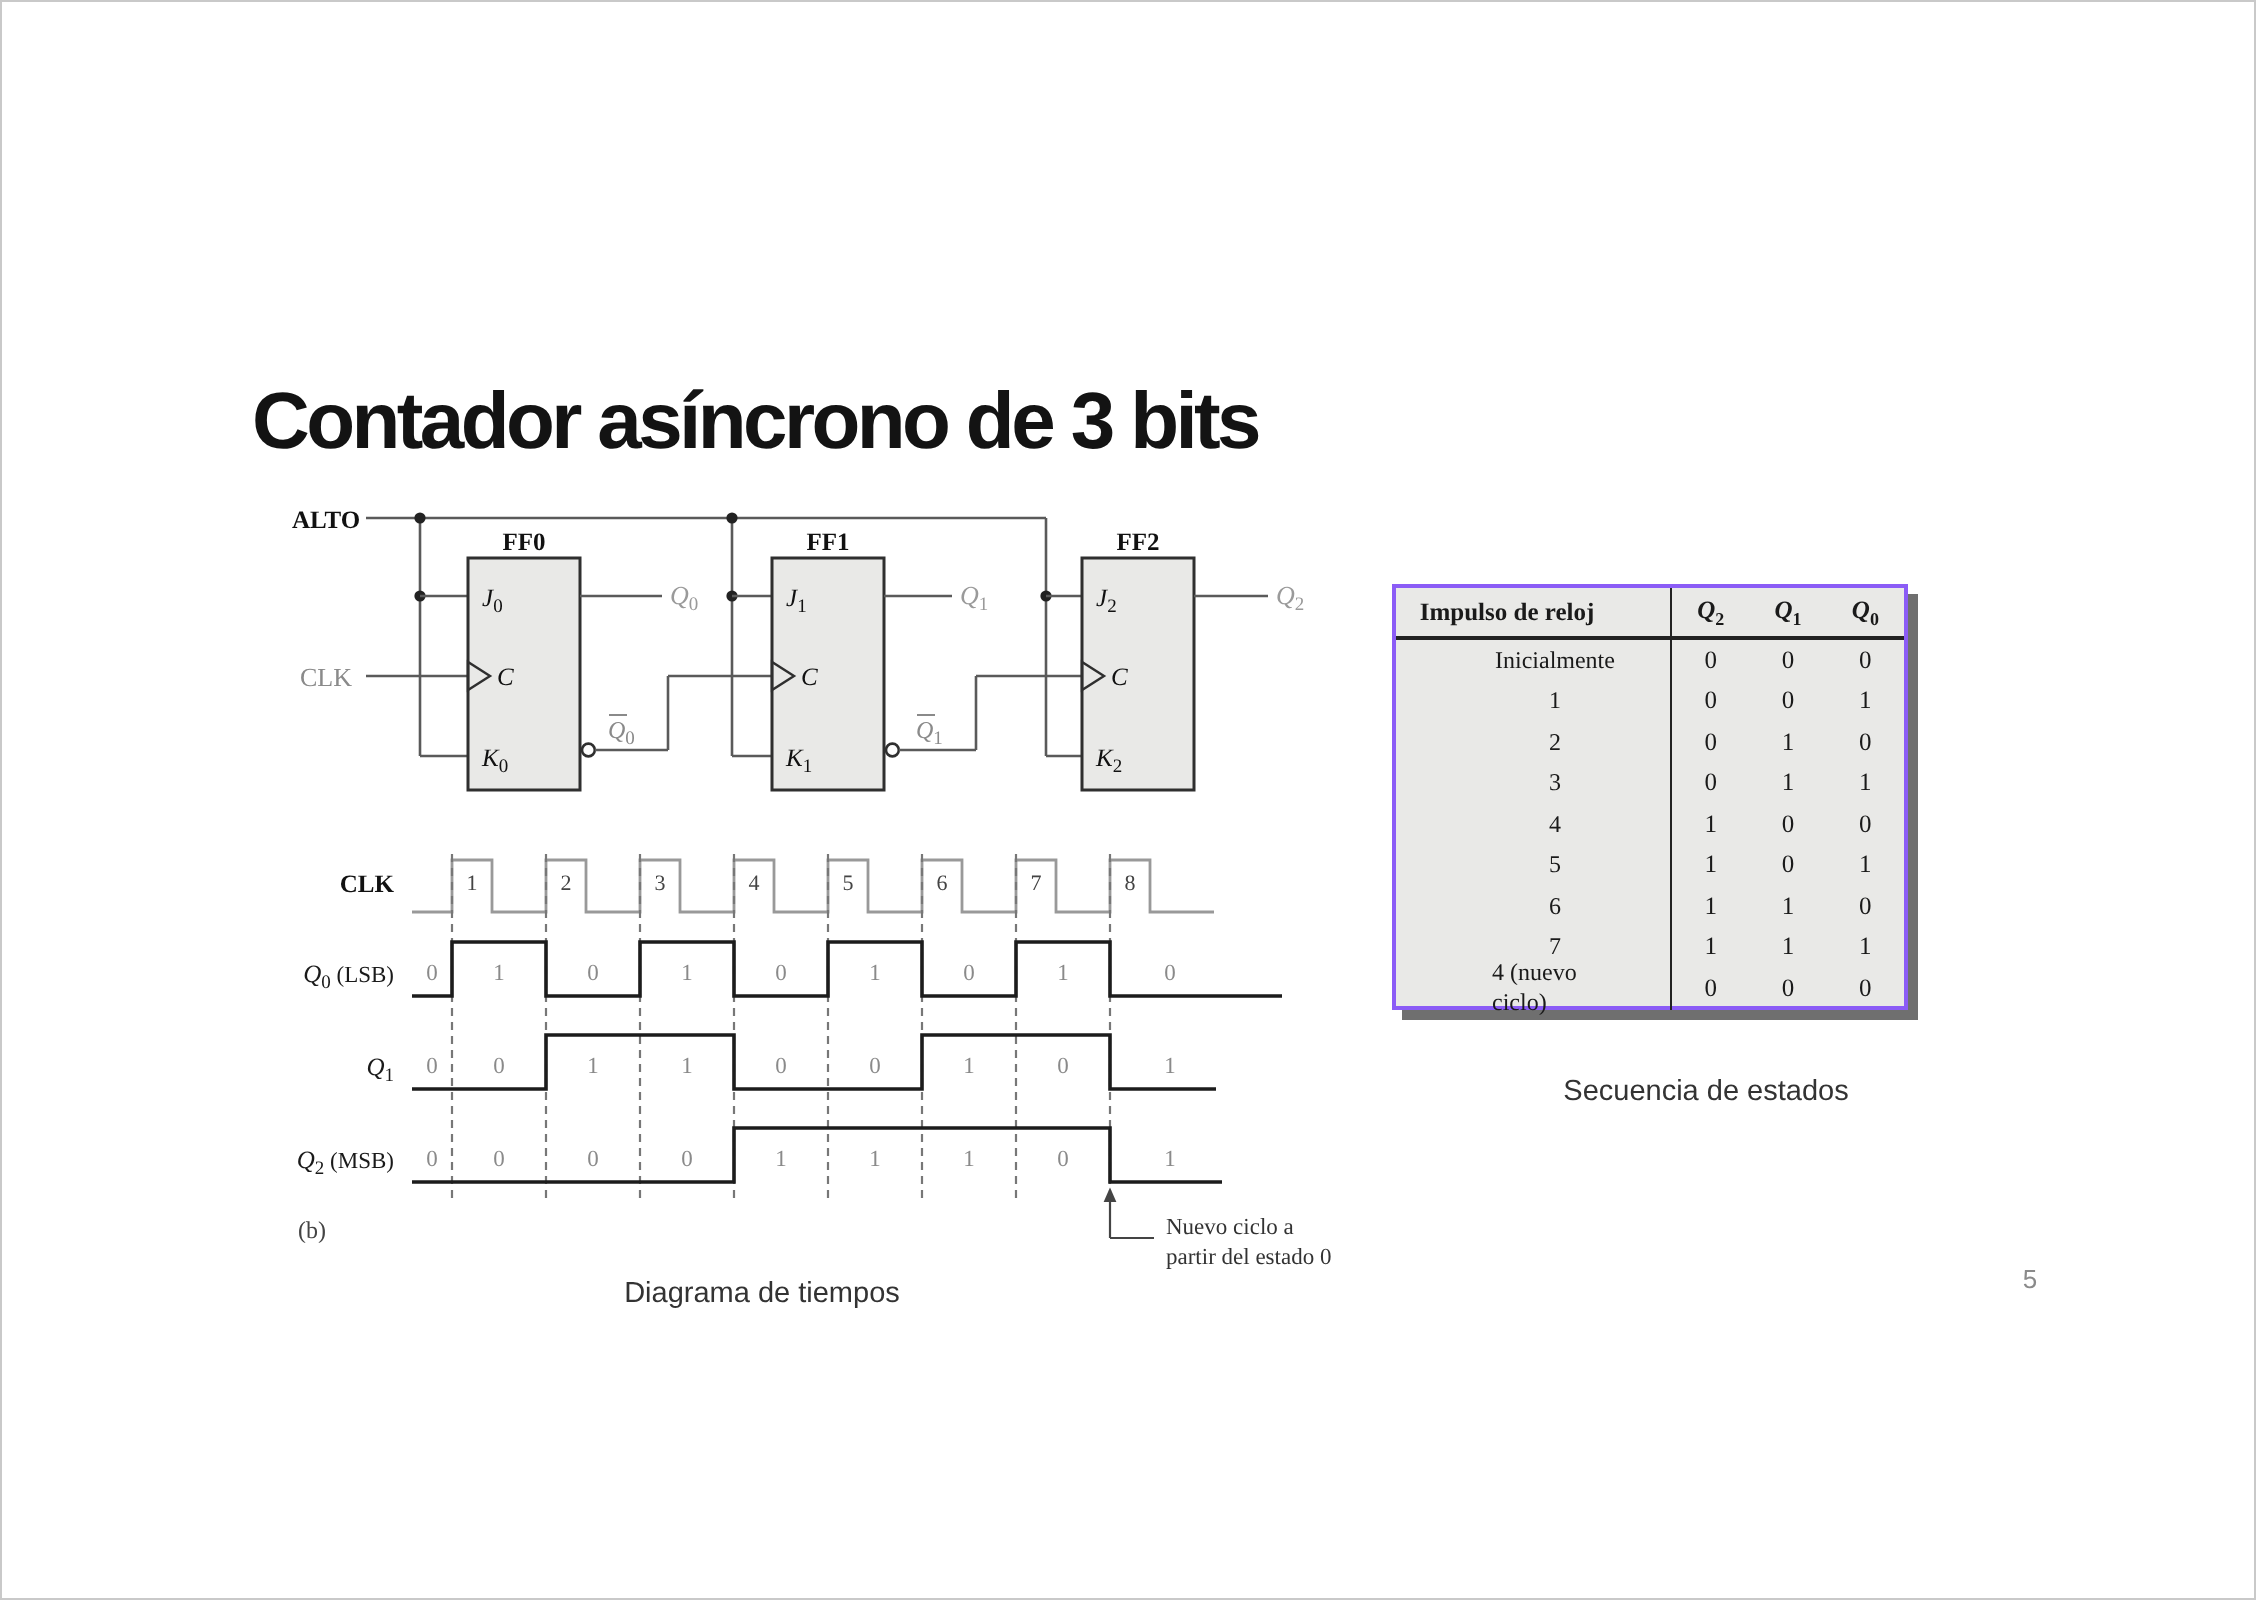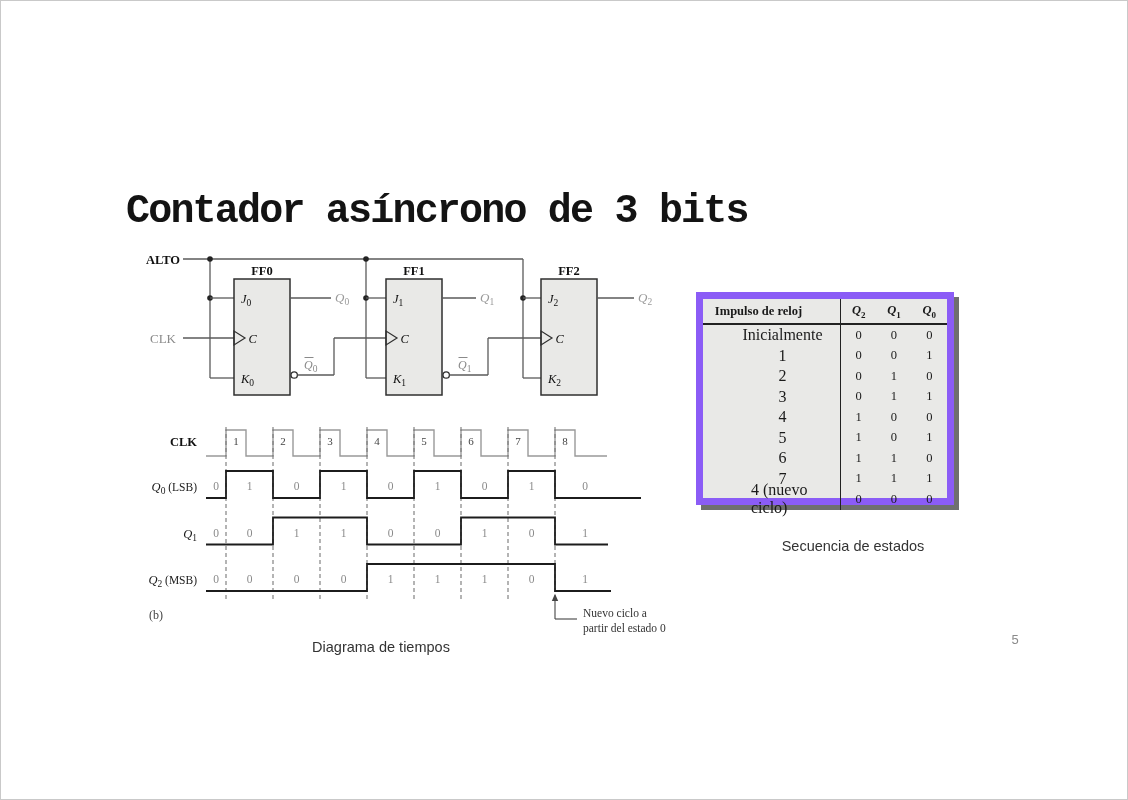--- a/index.html
+++ b/index.html
@@ -1,20 +1,20 @@
 <!DOCTYPE html>
 <html><head>
 <meta charset="utf-8">
 <style>
   html,body{margin:0;padding:0;background:#fff;}
   .slide{position:relative;width:1128px;height:800px;background:#ffffff;
          border:1px solid #c9c9c9;box-sizing:border-box;overflow:hidden;
          font-family:"Liberation Sans",sans-serif;}
   .title{position:absolute;left:125px;top:188px;margin:0;
-         font-family:Liberation Mono, monospace;
+         font-family:Liberation Sans, sans-serif;
          font-size:40px;font-weight:700;letter-spacing:-1.8px;color:#131313;}
   .caption{position:absolute;font-size:14.5px;color:#333;text-align:center;margin-top:10px;}
   .cap-timing{left:260px;top:628px;width:240px;}
   .cap-table{left:742px;top:527px;width:220px;}
   .pagenum{position:absolute;left:1000px;top:631px;width:28px;text-align:center;
            font-size:13px;color:#8a8a8a;}
   svg{position:absolute;overflow:visible;}
 
   
   .wire{stroke:#5a5a5a;stroke-width:1.3;fill:none;}
@@ -30,32 +30,32 @@
   .dash{stroke:#777;stroke-width:1.1;stroke-dasharray:4 3;fill:none;}
   .pnum{font-family:"Liberation Serif",serif;font-size:11px;fill:#444;text-anchor:middle;}
   .val{font-family:"Liberation Serif",serif;font-size:11.5px;fill:#8a8a8a;text-anchor:middle;}
   .rlab{font-family:"Liberation Serif",serif;font-style:italic;font-size:12.5px;fill:#1a1a1a;text-anchor:end;}
   .ann{font-family:"Liberation Serif",serif;font-size:11.5px;fill:#333;}
   .ann2{font-family:"Liberation Serif",serif;font-size:12px;fill:#444;}
   .thin{stroke:#444;stroke-width:1.1;fill:none;}
 
   
   .table-wrap{position:absolute;left:695px;top:291px;width:258px;height:213px;
-              background:#e9e9e7;border:7px solid #8b5cf6;box-sizing:border-box;
+              background:#e9e9e7;border:2px solid #8b5cf6;box-sizing:border-box;
               box-shadow:5px 5px 0 0 #6f6f6f;
               font-family:"Liberation Serif",serif;color:#1a1a1a;}
   .thead{display:flex;height:26px;align-items:center;border-bottom:2.5px solid #222;box-sizing:border-box;}
   .c1{width:138px;flex:none;height:100%;display:flex;align-items:center;justify-content:center;
       padding-right:26px;box-sizing:border-box;border-right:1.5px solid #222;}
   .thead .c1{font-weight:bold;font-size:12.5px;}
   .cq{flex:1;text-align:center;font-size:12.5px;}
   .thead .cq{font-weight:bold;}
   .thead sub,.trow sub{font-size:9px;}
   .trow{display:flex;height:20.5px;align-items:center;font-size:12px;}
-  .trow .c1{font-size:16px;padding-left:48px;}
+  .trow .c1{font-size:12px;padding-left:48px;}
 </style>
 </head>
 <body>
 
 <div class="slide">
 
   <h1 class="title">Contador asíncrono de 3 bits</h1>
 
   <svg id="circuit-svg" style="left:140px;top:246px;width:540px;height:162px;" viewBox="140 246 540 162">
       <text x="145" y="263" class="sfb">ALTO</text>

